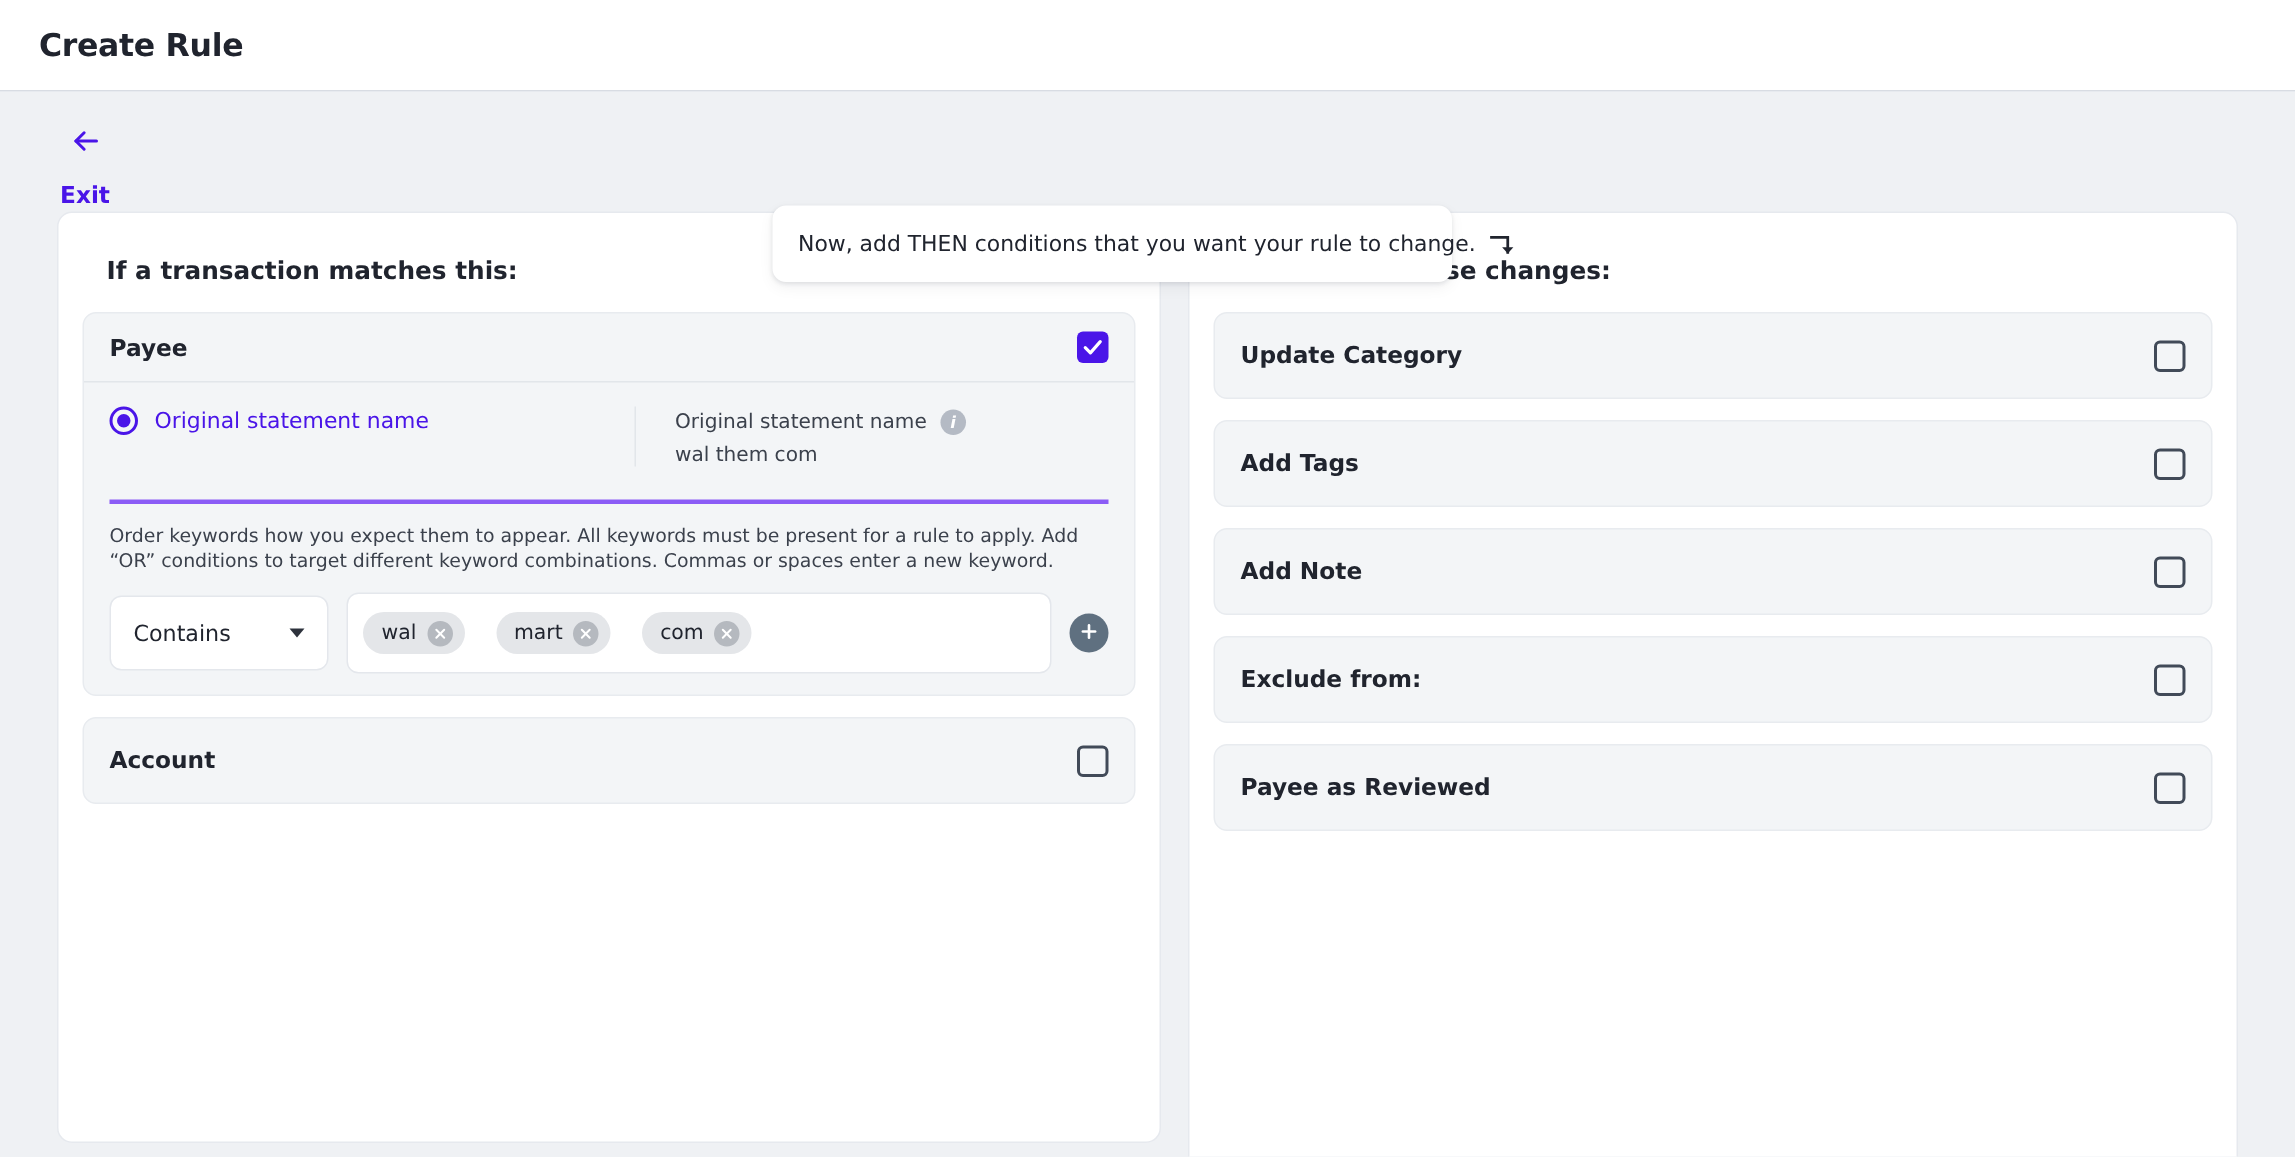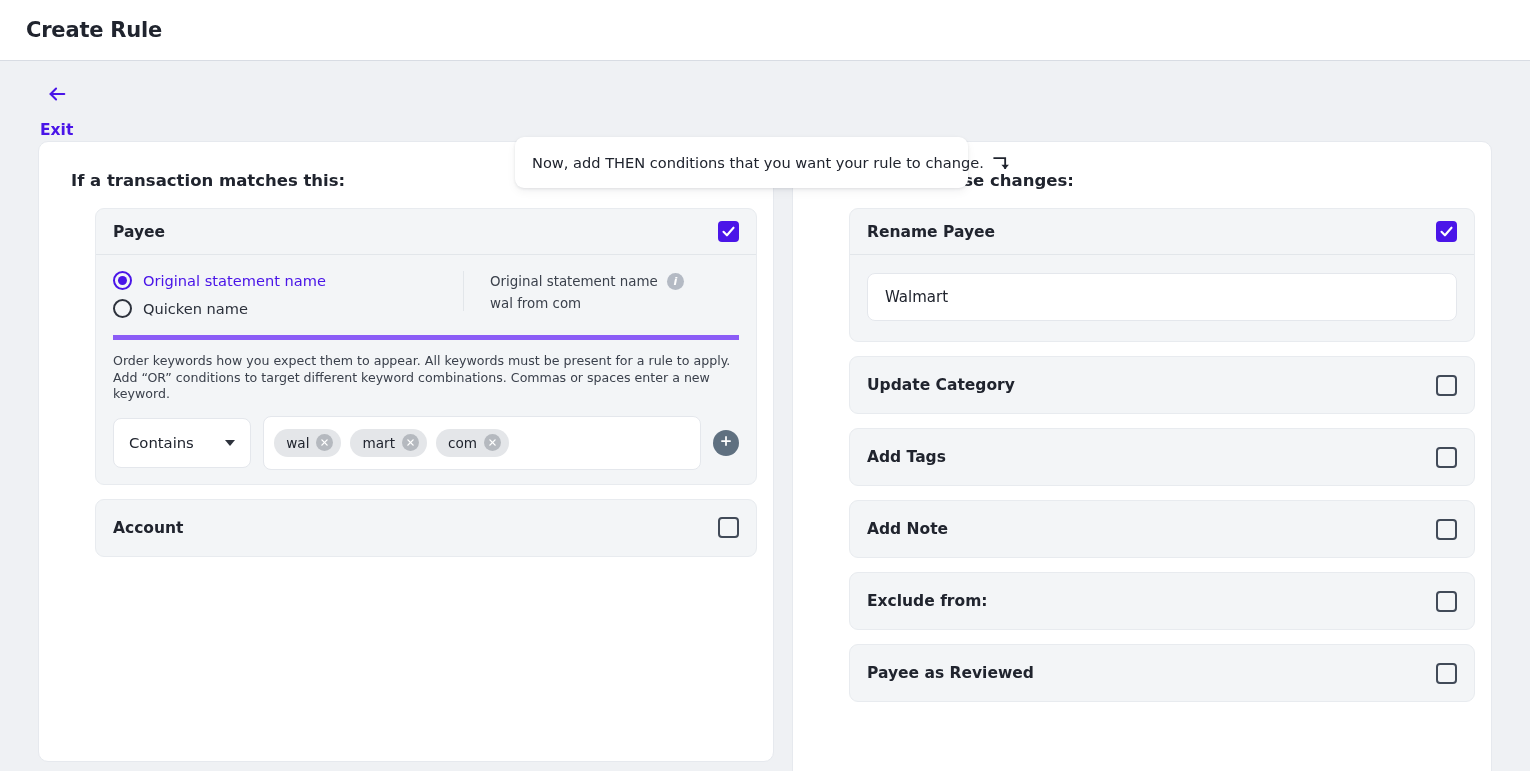--- a/index.html
+++ b/index.html
@@ -104,21 +104,20 @@
     margin: 5px 0 18px 16px;
   }
 
   
   .card {
     background: #f3f5f7;
     border: 1px solid #e8ebef;
     border-radius: 9px;
     margin-bottom: 14px;
     overflow: hidden;
-    margin-left: 40px;
   }
   .card.open { background: #f3f5f7; }
 
   .card-head {
     height: 46px;
     display: flex;
     align-items: center;
     justify-content: space-between;
     padding: 0 17px;
   }
@@ -142,22 +141,22 @@
   }
   .cbox.on { background: #4a15e8; }
   .cbox.off { border: 2.5px solid #414a58; background: transparent; }
   .cbox svg { display: block; }
 
   
   .payee-body { padding: 16px 17px 14px 17px; }
   .payee-top {
     display: flex;
     align-items: flex-start;
-    border-bottom: 5px solid #8b5cf6;
-    padding-bottom: 8px;
+    border-bottom: 3px solid #8b5cf6;
+    padding-bottom: 22px;
   }
   .radio-col { width: 350px; }
   .radio-row {
     display: flex; align-items: center; gap: 11px;
     margin-bottom: 9px; cursor: pointer;
   }
   .radio {
     width: 19px; height: 19px; border-radius: 50%;
     flex: none;
     display: flex; align-items: center; justify-content: center;
@@ -221,21 +220,21 @@
     border-top: 6px solid #2d323c;
   }
 
   .kw-box {
     width: 476px; height: 54px;
     background: #ffffff;
     border: 1px solid #e4e7ec;
     border-radius: 8px;
     display: flex; align-items: center;
     padding: 0 10px;
-    gap: 9px;
+    gap: 21px;
   }
   .chip {
     height: 28px;
     background: #e4e6e9;
     border-radius: 14px;
     display: flex; align-items: center;
     gap: 7px;
     padding: 0 8px 0 12px;
   }
   .chip-text { font-size: 13.6px; color: #20242e; }
@@ -315,32 +314,28 @@
       </div>
 
       <div class="payee-body">
         <div class="payee-top">
 
           <div class="radio-col">
             <div class="radio-row">
               <span class="radio on"></span>
               <span class="radio-label sel">Original statement name</span>
             </div>
-            <div class="radio-row">
-              <span class="radio off"></span>
-              <span class="radio-label">Quicken name</span>
-            </div>
           </div>
 
           <div class="stmt-col">
             <div class="stmt-line1">
               <span>Original statement name</span>
               <span class="info-icon">i</span>
             </div>
-            <div class="stmt-line2">wal from com</div>
+            <div class="stmt-line2">wal them com</div>
           </div>
         </div>
 
         <div class="help-text">Order keywords how you expect them to appear. All keywords must be present for a rule to apply. Add “OR” conditions to target different keyword combinations. Commas or spaces enter a new keyword.</div>
 
         <div class="kw-row">
 
           <div class="select">
             <span class="select-label">Contains</span>
             <span class="caret"></span>
@@ -393,33 +388,20 @@
         <span class="card-title">Account</span>
         <span class="cbox off"></span>
       </div>
     </div>
 
   </div>
 
   <div class="panel panel-right">
     <div class="panel-heading">Then make these changes:</div>
 
-    <div class="card open">
-      <div class="card-head expanded">
-        <span class="card-title">Rename Payee</span>
-        <span class="cbox on">
-          <svg width="15" height="15" viewBox="0 0 24 24" fill="none" stroke="#ffffff" stroke-width="3.4" stroke-linecap="round" stroke-linejoin="round">
-            <polyline points="4,12.5 9.5,18 20,6"></polyline>
-          </svg>
-        </span>
-      </div>
-      <div class="rename-body">
-        <input class="text-input" type="text" value="Walmart" style="">
-      </div>
-    </div>
 
     <div class="card">
       <div class="card-head card-row">
         <span class="card-title">Update Category</span>
         <span class="cbox off"></span>
       </div>
     </div>
 
     <div class="card">
       <div class="card-head card-row">

